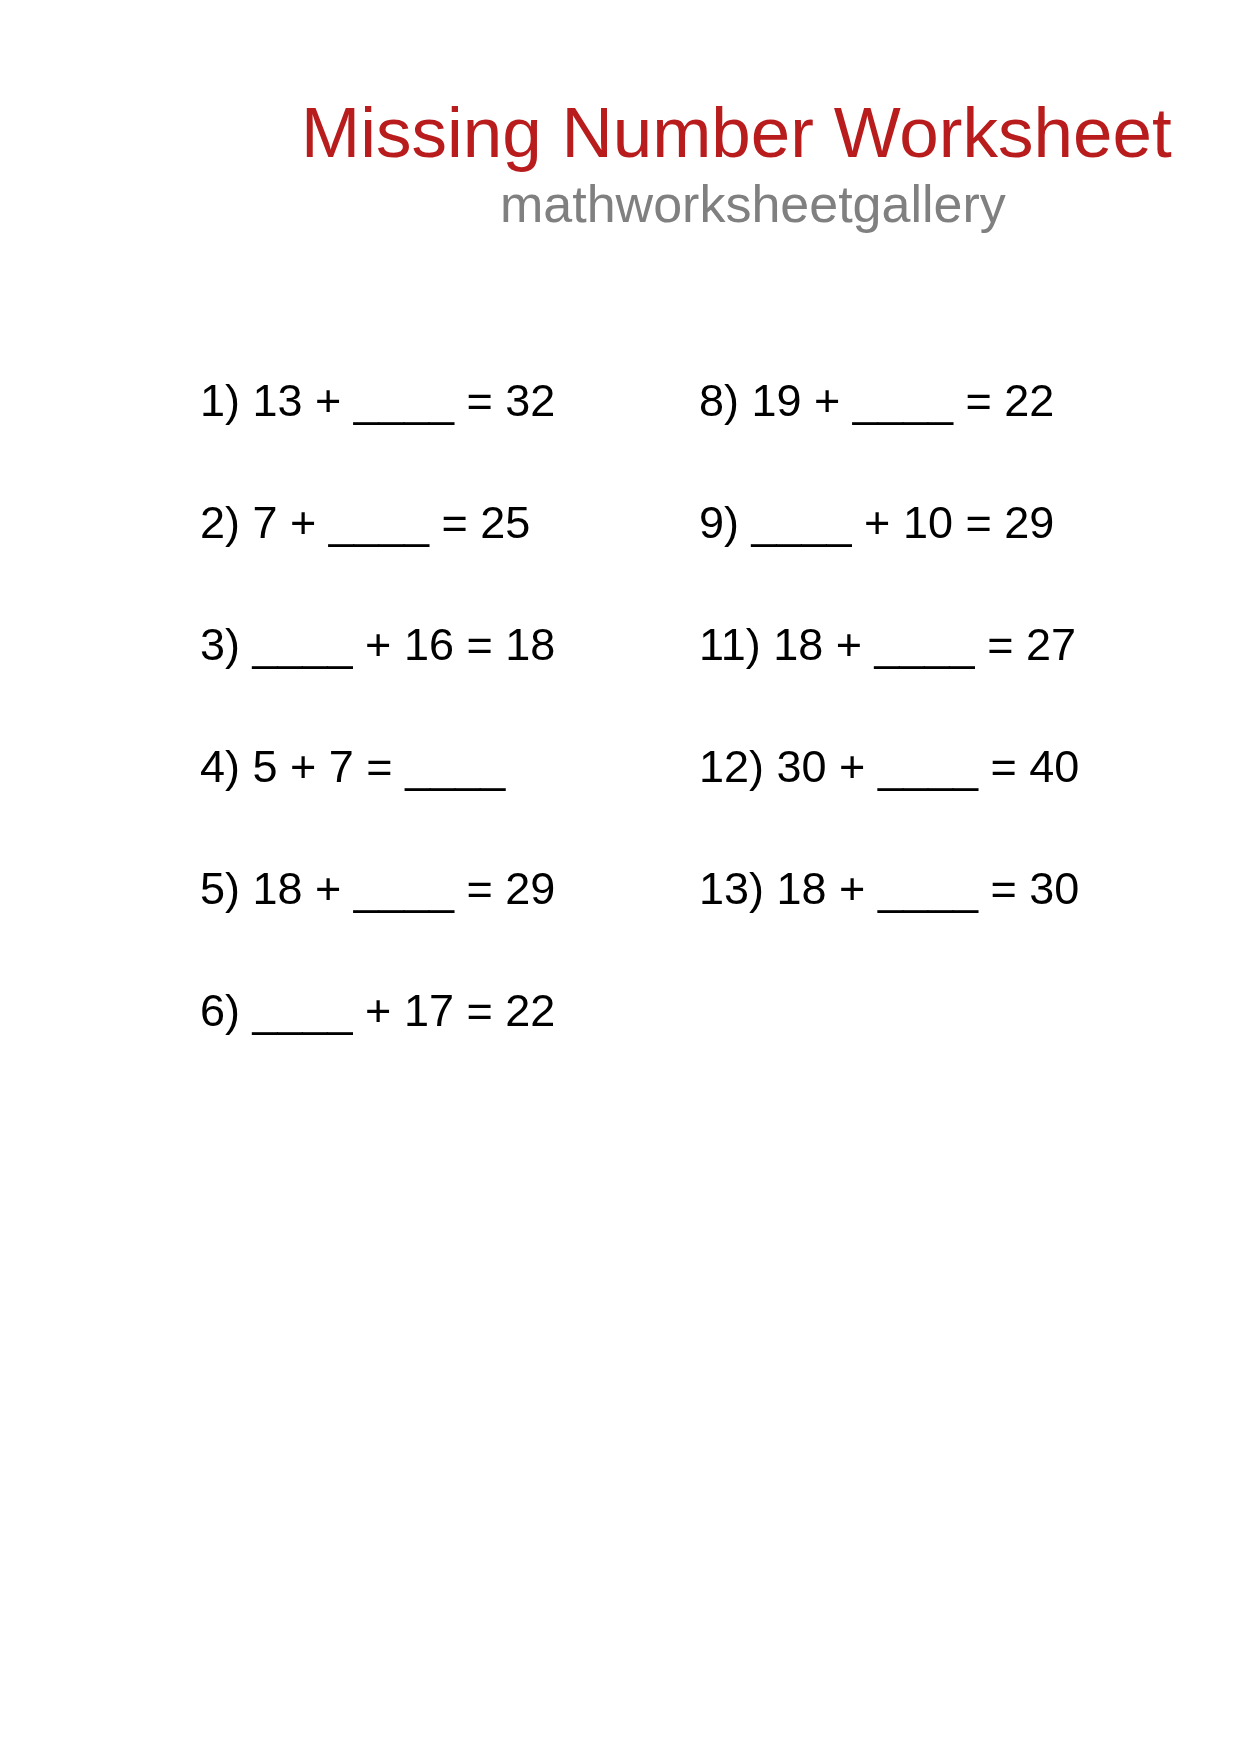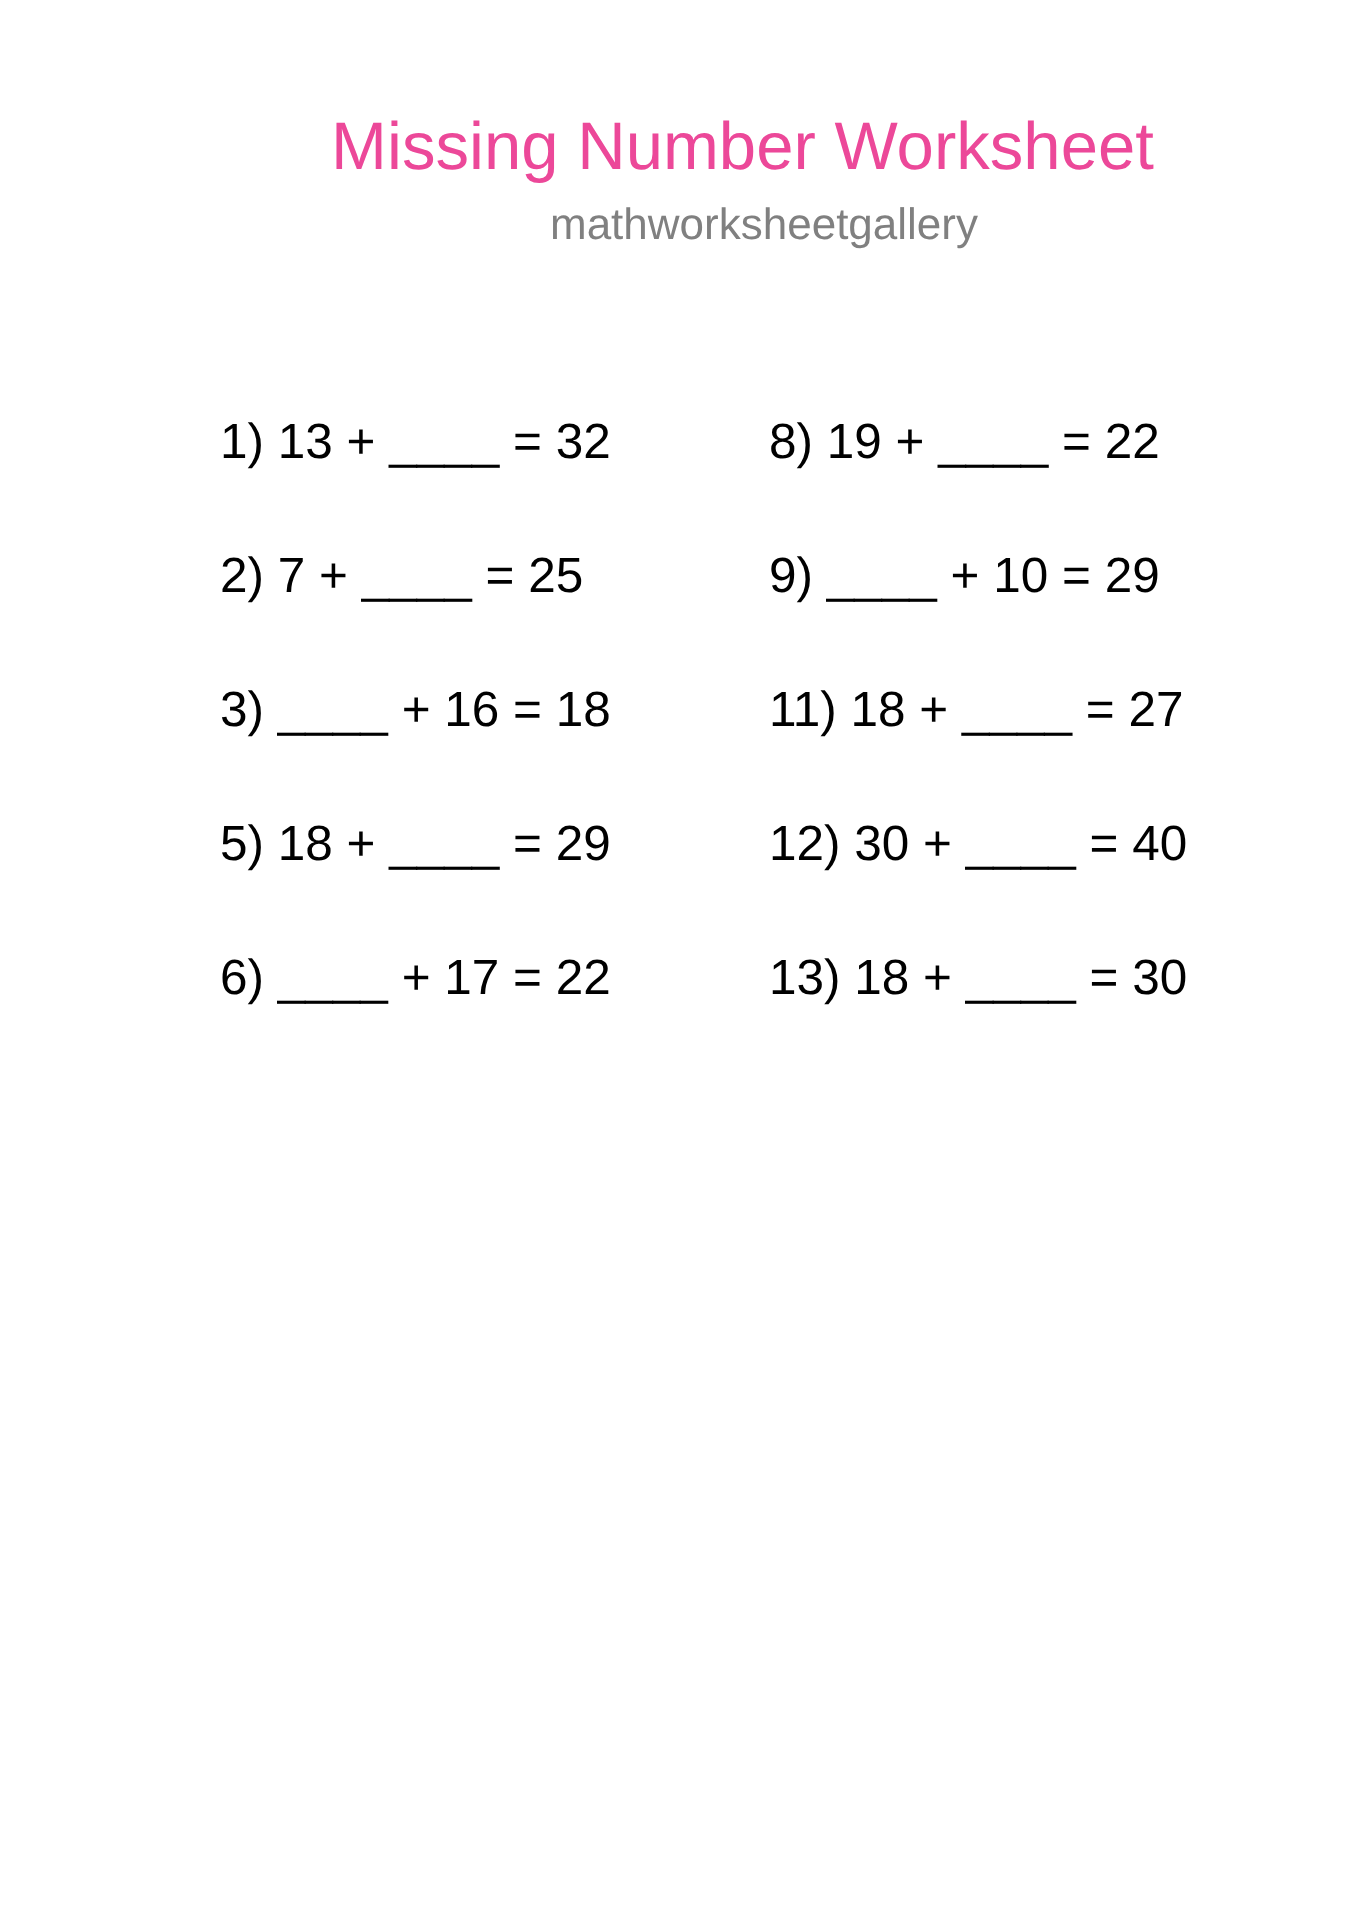--- a/index.html
+++ b/index.html
@@ -1,36 +1,37 @@
 <!DOCTYPE html>
 <html><head>
   <meta charset="utf-8">
   <style>
     html, body { margin: 0; padding: 0; background: #ffffff; }
     body { width: 1240px; height: 1754px; position: relative; overflow: hidden;
            font-family: "Liberation Sans", sans-serif; color: #000; }
-    .title { position: absolute; left: 301px; top: 97px; font-size: 61px; line-height: 72px;
-             white-space: nowrap; color: #ec4899; }
-    .subtitle { position: absolute; left: 500px; top: 180px; font-size: 40px; line-height: 48px;
+    .title { position: absolute; left: 301px; top: 97px; font-size: 71px; line-height: 72px;
+             white-space: nowrap; color: #b91c1c; }
+    .subtitle { position: absolute; left: 500px; top: 180px; font-size: 52px; line-height: 48px;
                 white-space: nowrap; color: #808080; }
     .col { position: absolute; top: 348px; }
     .col.left { left: 200px; }
     .col.right { left: 699px; }
     .problem { height: 95px; font-size: 45px; line-height: 52px; white-space: nowrap; margin-top: 27px; }
   </style>
 </head>
 <body>
 
 <div class="title">Missing Number Worksheet</div>
 <div class="subtitle">mathworksheetgallery</div>
 
 <div class="col left">
   <div class="problem">1) 13 + ____ = 32</div>
   <div class="problem">2) 7 + ____ = 25</div>
   <div class="problem">3) ____ + 16 = 18</div>
+  <div class="problem">4) 5 + 7 = ____</div>
   <div class="problem">5) 18 + ____ = 29</div>
   <div class="problem">6) ____ + 17 = 22</div>
 </div>
 
 <div class="col right">
   <div class="problem">8) 19 + ____ = 22</div>
   <div class="problem">9) ____ + 10 = 29</div>
   <div class="problem">11) 18 + ____ = 27</div>
   <div class="problem">12) 30 + ____ = 40</div>
   <div class="problem">13) 18 + ____ = 30</div>

